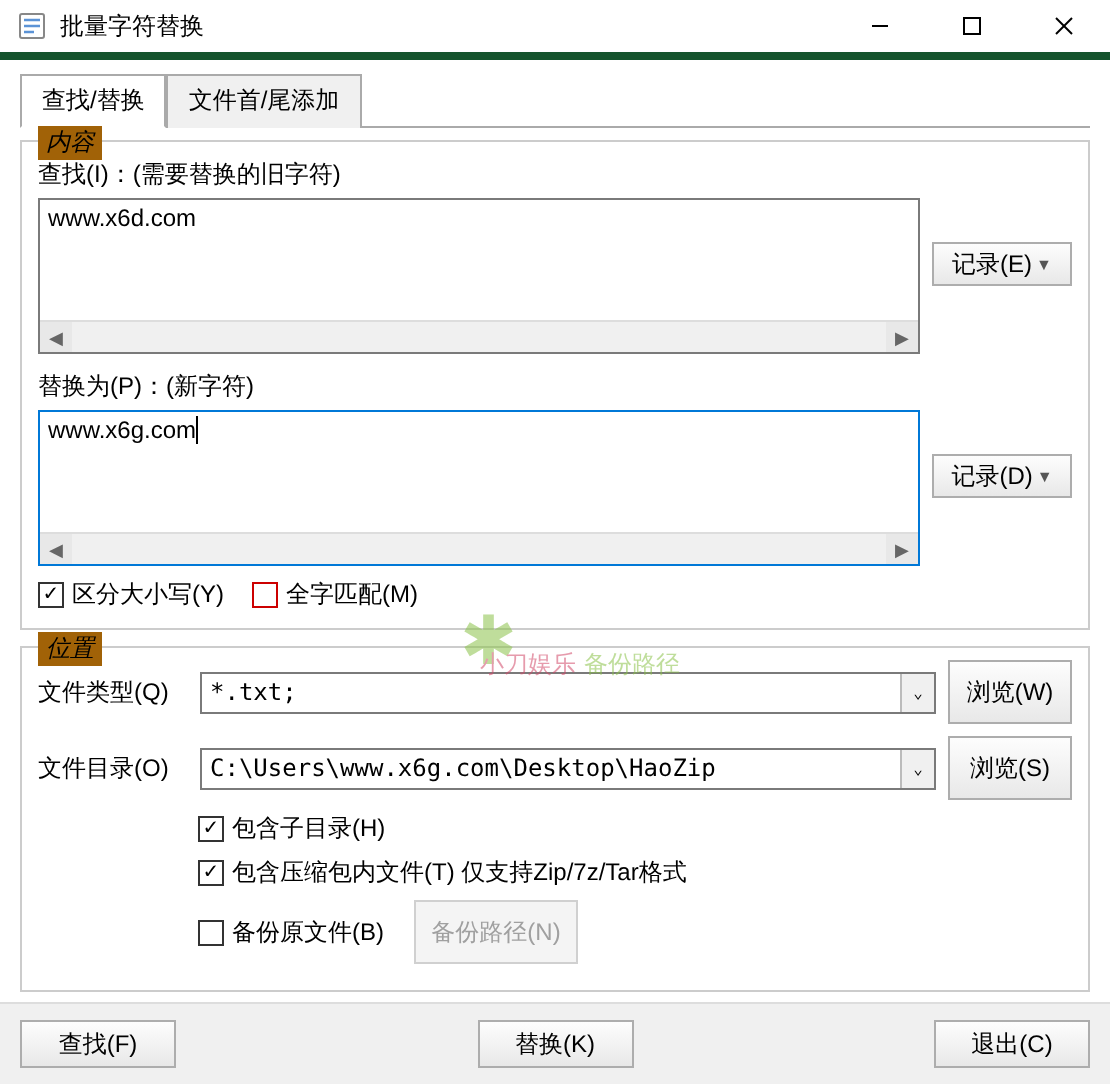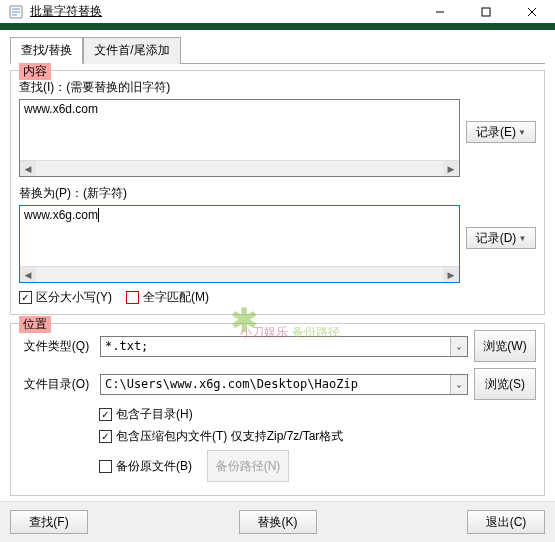--- a/index.html
+++ b/index.html
@@ -1,29 +1,29 @@
 <!DOCTYPE html>
 <html><head>
 <meta charset="utf-8">
 <style>
 * { box-sizing: border-box; margin: 0; padding: 0; }
 body { font-family: "Microsoft YaHei", "SimSun", sans-serif; font-size: 12px; background: #fff; width: 555px; height: 542px; overflow: hidden; }
-.titlebar { height: 30px; display: flex; align-items: center; padding-left: 8px; border-bottom: 7px solid #14532d; text-decoration: underline; }
+.titlebar { height: 30px; display: flex; align-items: center; padding-left: 8px; border-bottom: 4px solid #14532d; }
 .titlebar-icon { width: 16px; height: 16px; margin-right: 6px; display: inline-flex; align-items: center; justify-content: center; }
 .titlebar-text { flex: 1; font-size: 12px; }
 .win-buttons { display: flex; height: 100%; }
 .win-btn { width: 46px; height: 100%; display: flex; align-items: center; justify-content: center; background: transparent; border: none; }
 
 .content { padding: 6px 10px 10px 10px; }
 .tabs { display: flex; border-bottom: 1px solid #aaa; margin-bottom: 6px; }
 .tab { padding: 4px 10px; border: 1px solid #aaa; border-bottom: none; background: #f0f0f0; margin-right: 0px; cursor: default; position: relative; top: 1px; }
 .tab.active { background: #fff; border-bottom: 1px solid #fff; }
 
 .group { border: 1px solid #ccc; padding: 6px 8px 8px 8px; margin-bottom: 8px; position: relative; }
-.group-title { font-size: 12px; position: absolute; top: -8px; left: 8px; background: #fca5a5; padding: 0 4px; }
+.group-title { font-size: 12px; position: absolute; top: -8px; left: 8px; background: #a16207; padding: 0 4px; font-style: italic; }
 
 .field-label { font-size: 12px; margin-bottom: 3px; margin-top: 2px; }
 .row { display: flex; align-items: flex-start; gap: 6px; }
 .textarea-wrap { flex: 1; border: 1px solid #7a7a7a; background: #fff; height: 78px; display: flex; flex-direction: column; }
 .textarea-wrap.focused { border: 1px solid #0078d7; }
 .textarea-inner { flex: 1; padding: 2px 4px; font-family: Liberation Sans, sans-serif; font-size: 12px; overflow: hidden; }
 .textarea-inner .cursor { border-right: 1px solid #000; animation: blink 1s infinite; }
 @keyframes blink { 50% { border-color: transparent; } }
 .hscroll { height: 16px; background: #f0f0f0; border-top: 1px solid #ddd; display: flex; }
 .hscroll-btn { width: 16px; height: 100%; background: #e8e8e8; display: flex; align-items: center; justify-content: center; font-size: 9px; color: #666; }
@@ -32,21 +32,21 @@
 .dropdown-btn { width: 70px; height: 22px; background: linear-gradient(#fdfdfd, #e8e8e8); border: 1px solid #adadad; font-size: 12px; display: flex; align-items: center; justify-content: center; gap: 2px; cursor: default; margin-top: 22px; }
 .dropdown-btn .caret { font-size: 8px; color: #555; }
 
 .checkbox-row { display: flex; align-items: center; justify-content: flex-start; gap: 14px; margin-top: 6px; }
 .checkbox-item { display: flex; align-items: center; gap: 4px; font-size: 12px; }
 .cbox { width: 13px; height: 13px; border: 1px solid #333; display: inline-flex; align-items: center; justify-content: center; background: #fff; }
 .cbox.checked::after { content: "✓"; font-size: 10px; color: #000; line-height: 1; }
 .cbox.red { border-color: #c00; }
 
 .loc-row { display: flex; align-items: center; gap: 6px; margin-bottom: 6px; }
-.loc-label { width: 75px; text-align: center; font-size: 12px; }
+.loc-label { width: 75px; text-align: left; font-size: 12px; }
 .combo { flex: 1; height: 21px; border: 1px solid #7a7a7a; background: #fff; display: flex; align-items: center; padding: 0 4px; font-family: "SimSun", monospace; font-size: 12px; position: relative; }
 .combo .caret-btn { position: absolute; right: 0; top: 0; bottom: 0; width: 17px; border-left: 1px solid #bbb; background: #f0f0f0; display: flex; align-items: center; justify-content: center; font-size: 8px; }
 .btn { height: 32px; padding: 0 8px; background: linear-gradient(#fdfdfd, #e8e8e8); border: 1px solid #adadad; font-size: 12px; cursor: default; min-width: 62px; }
 .btn.disabled { color: #a0a0a0; background: #f4f4f4; border-color: #d0d0d0; }
 
 .opt-rows { margin-left: 80px; }
 .opt-row { display: flex; align-items: center; gap: 4px; font-size: 12px; margin-bottom: 5px; }
 
 .button-bar { display: flex; justify-content: space-between; gap: 8px; padding: 8px 10px; border-top: 1px solid #ddd; position: absolute; bottom: 0; left: 0; right: 0; background: #f0f0f0; }
 .button-bar .btn { min-width: 78px; height: 24px; }

